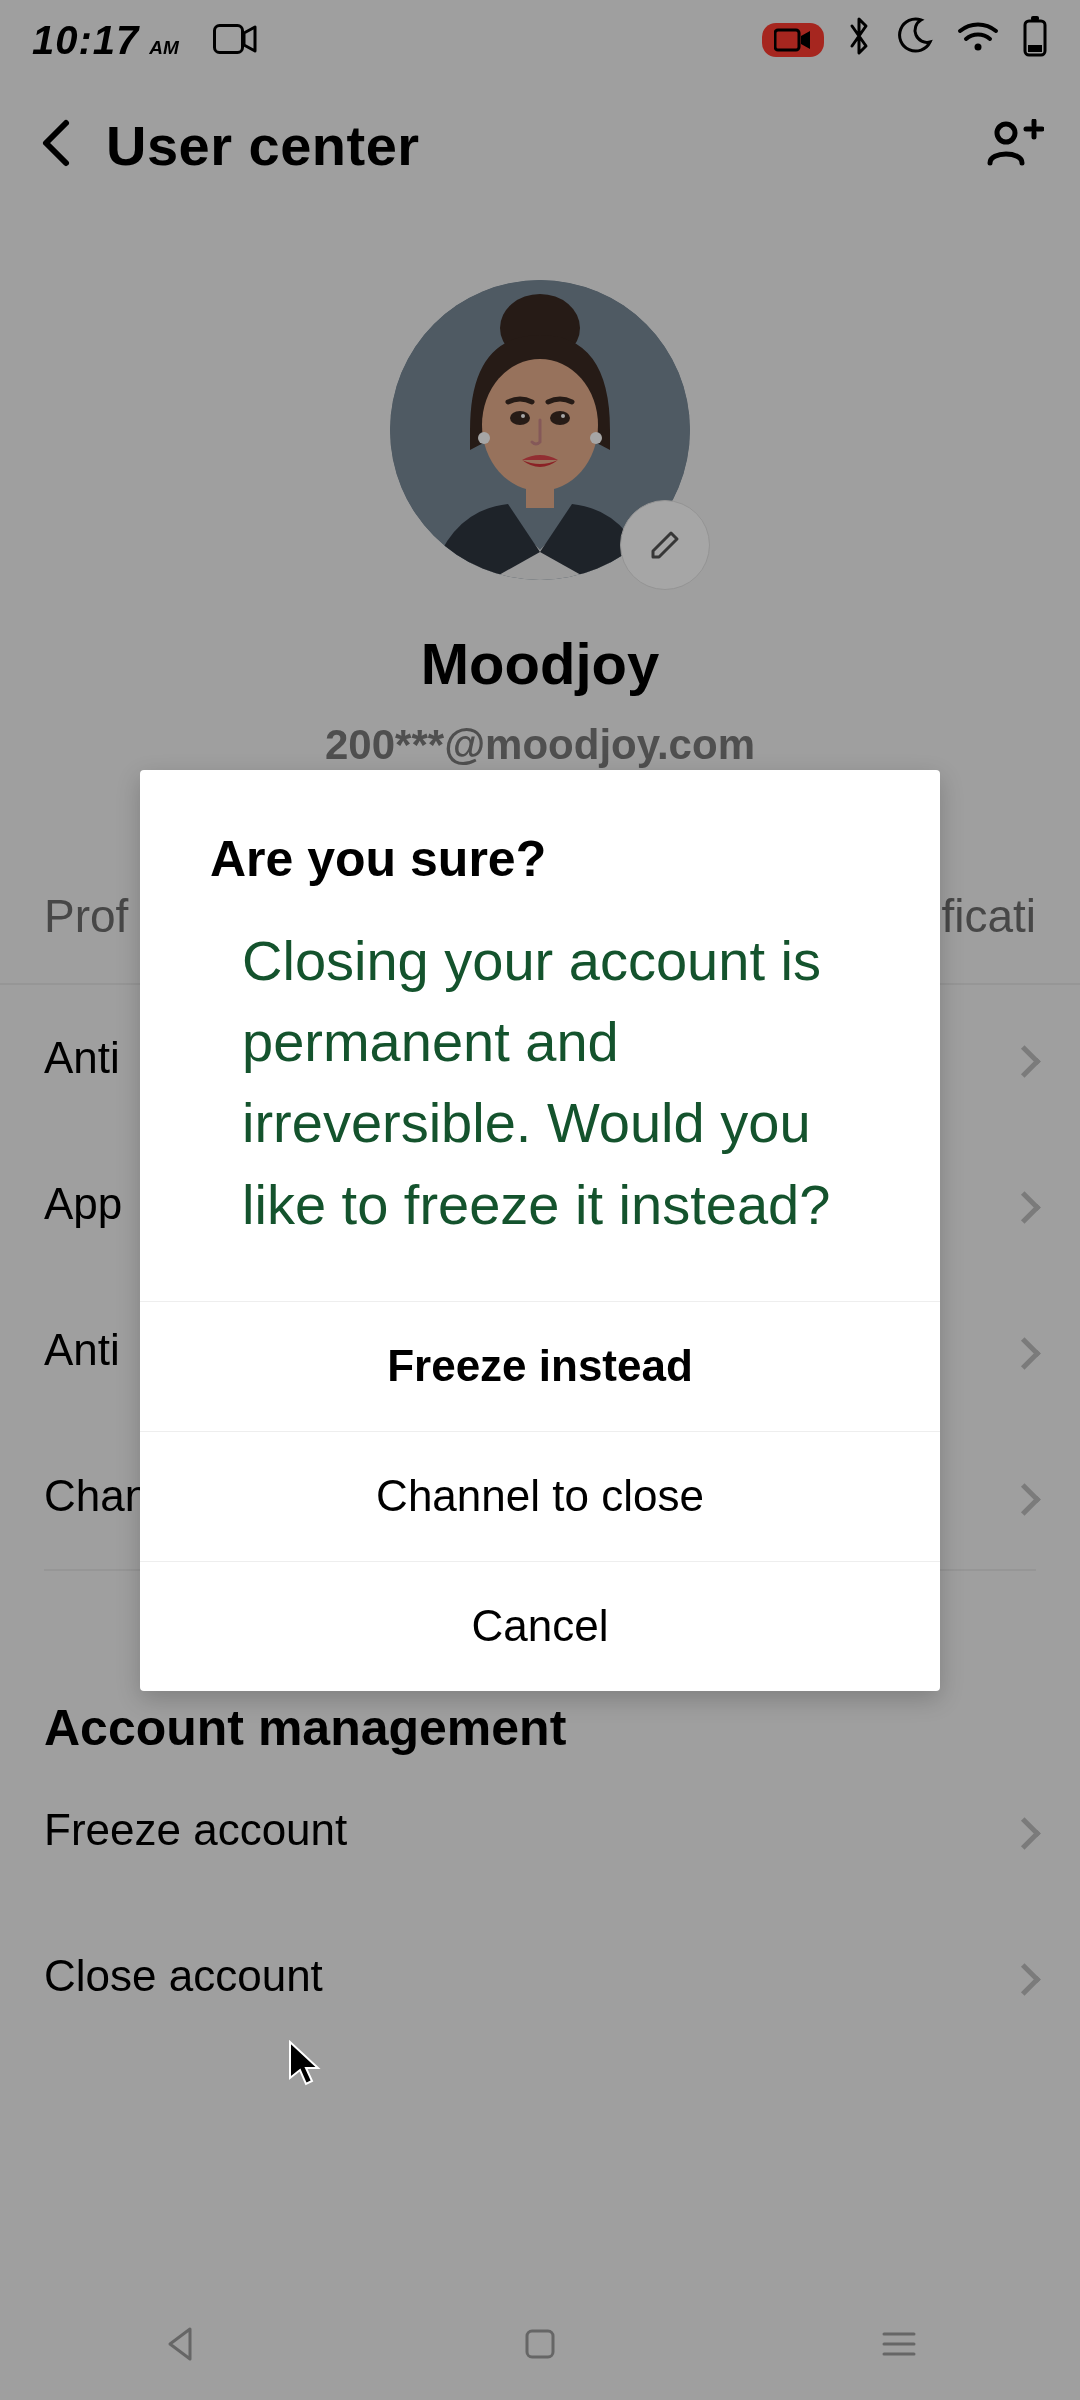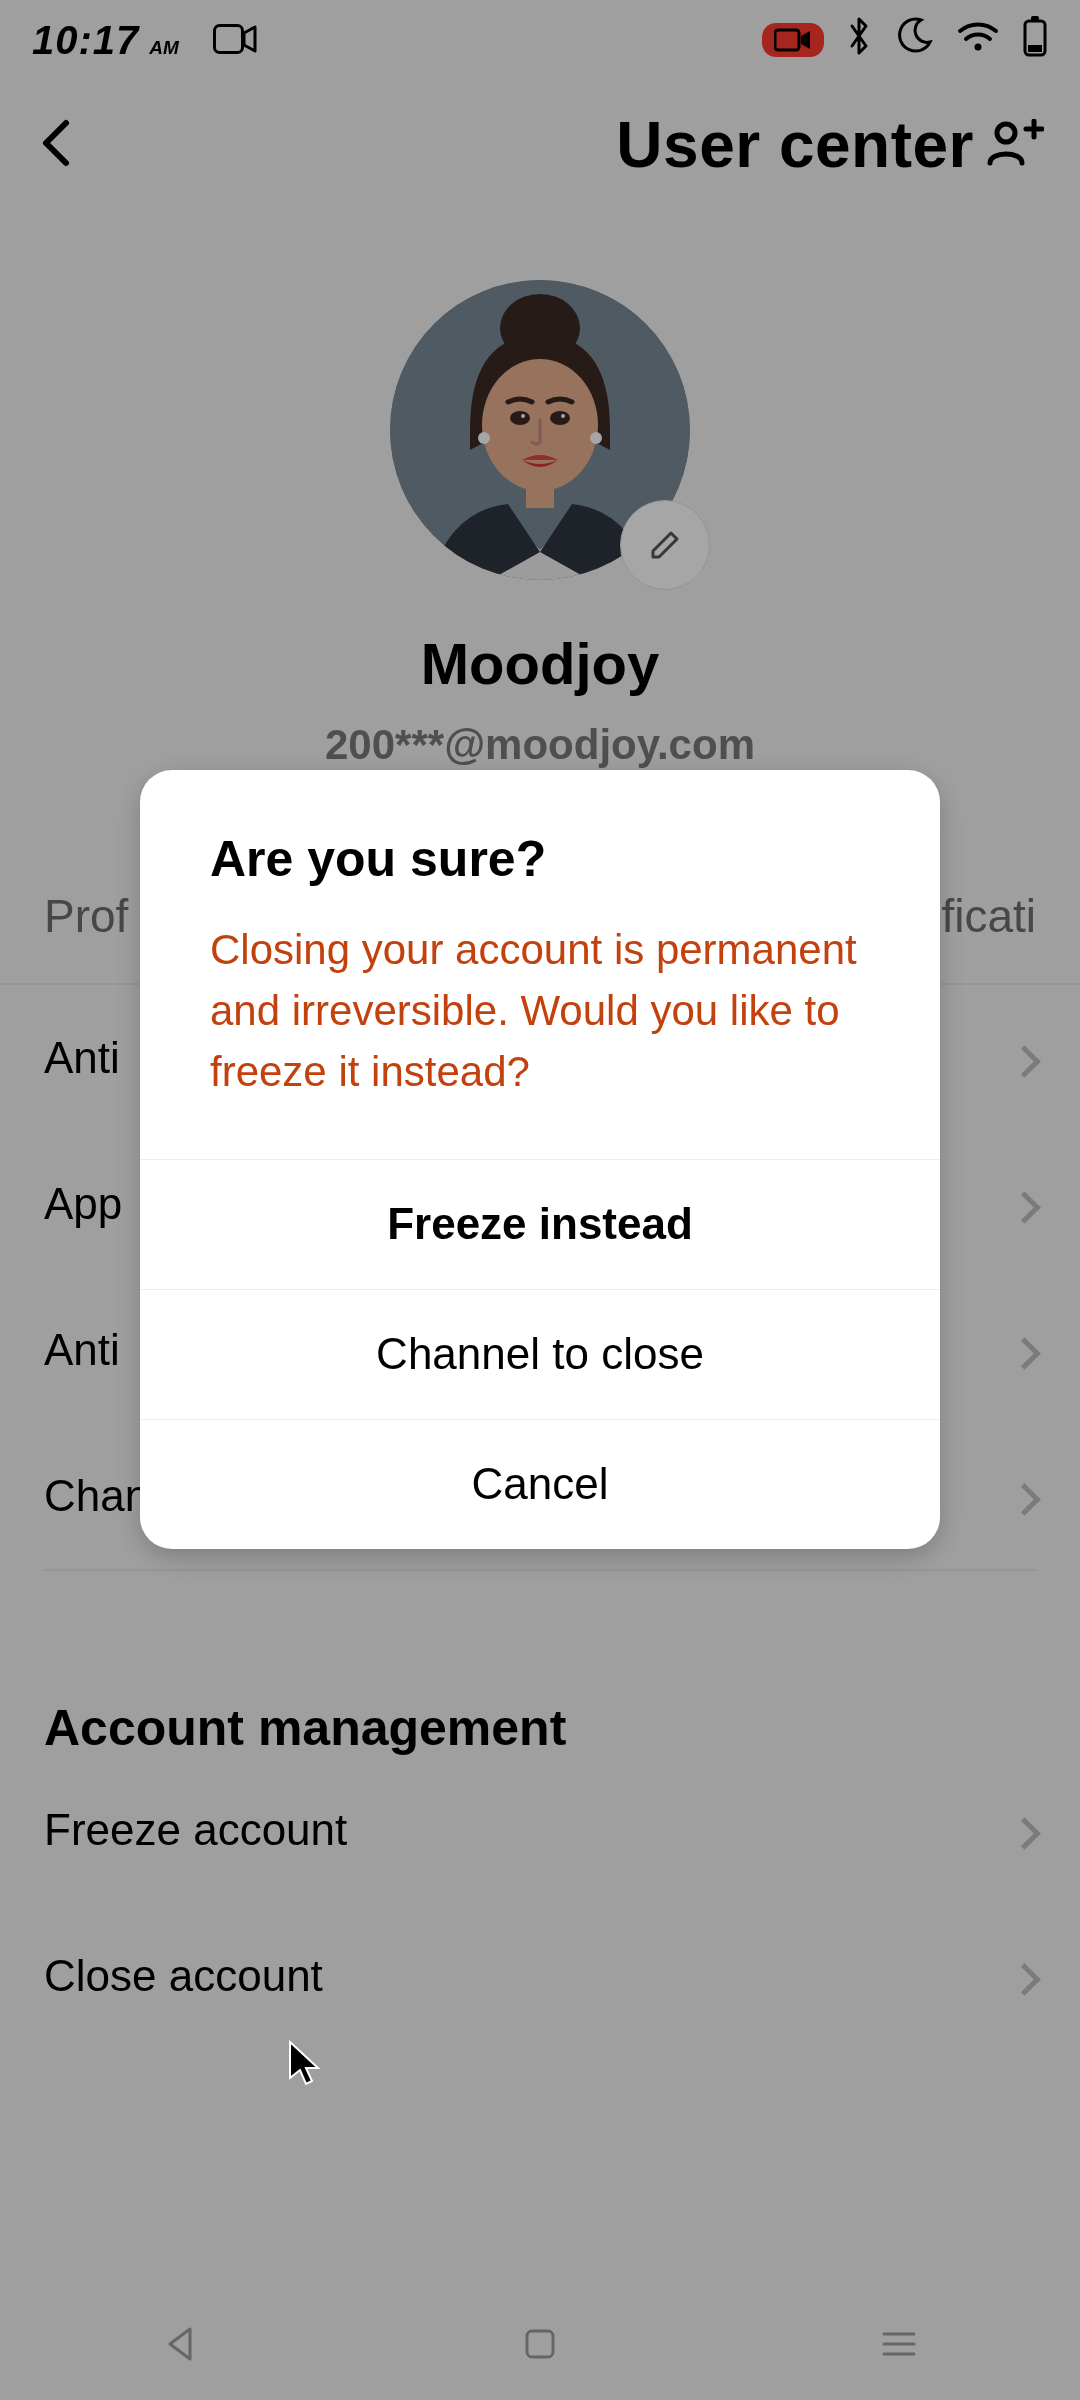--- a/index.html
+++ b/index.html
@@ -28,22 +28,22 @@
     padding: 4px 12px; display: flex; align-items: center;
   }
   .rec-badge svg { display: block; }
 
   
   .header {
     display: flex; align-items: center;
     height: 130px; padding: 0 36px;
   }
   .header-title {
-    flex: 1; text-align: right;
-    font-size: 64px; font-weight: 700;
+    flex: 1; text-align: left;
+    font-size: 56px; font-weight: 700;
     letter-spacing: 0.5px;
   }
   .header-left, .header-right { width: 70px; display:flex; align-items:center; }
   .header-right { justify-content: flex-end; }
 
   
   .profile { text-align: center; padding-top: 70px; }
   .avatar-wrap { position: relative; width: 300px; height: 300px; margin: 0 auto; }
   .avatar-bg {
     width: 300px; height: 300px; border-radius: 50%;
@@ -81,27 +81,27 @@
   .section-title { font-size: 50px; font-weight: 700; padding: 0 44px; margin-top: 12px; }
 
   
   .scrim {
     position: absolute; inset: 0; background: rgba(0,0,0,0.35);
   }
 
   
   .dialog {
     position: absolute; left: 50%; top: 770px; transform: translateX(-50%);
-    width: 800px; background: #fff; border-radius: 32px;
+    width: 800px; background: #fff; border-radius: 4px;
     overflow: hidden;
     box-shadow: 0 8px 24px rgba(0,0,0,0.2);
   }
   .dialog-body { padding: 60px 70px 56px; }
   .dialog-title { font-size: 50px; font-weight: 800; margin-bottom: 32px; }
-  .dialog-message { font-size: 42px; line-height: 1.45; color: #c2410c; }
+  .dialog-message { font-size: 56px; line-height: 1.45; color: #14532d; margin-left: 32px; }
   .dialog-btn {
     height: 130px; display: flex; align-items: center; justify-content: center;
     font-size: 44px; border-top: 1px solid #eee;
   }
   .dialog-btn.primary { font-weight: 700; }
 
   
   .navbar {
     position: absolute; bottom: 0; left: 0; right: 0;
     height: 108px; display: flex; align-items: center; justify-content: space-around;

